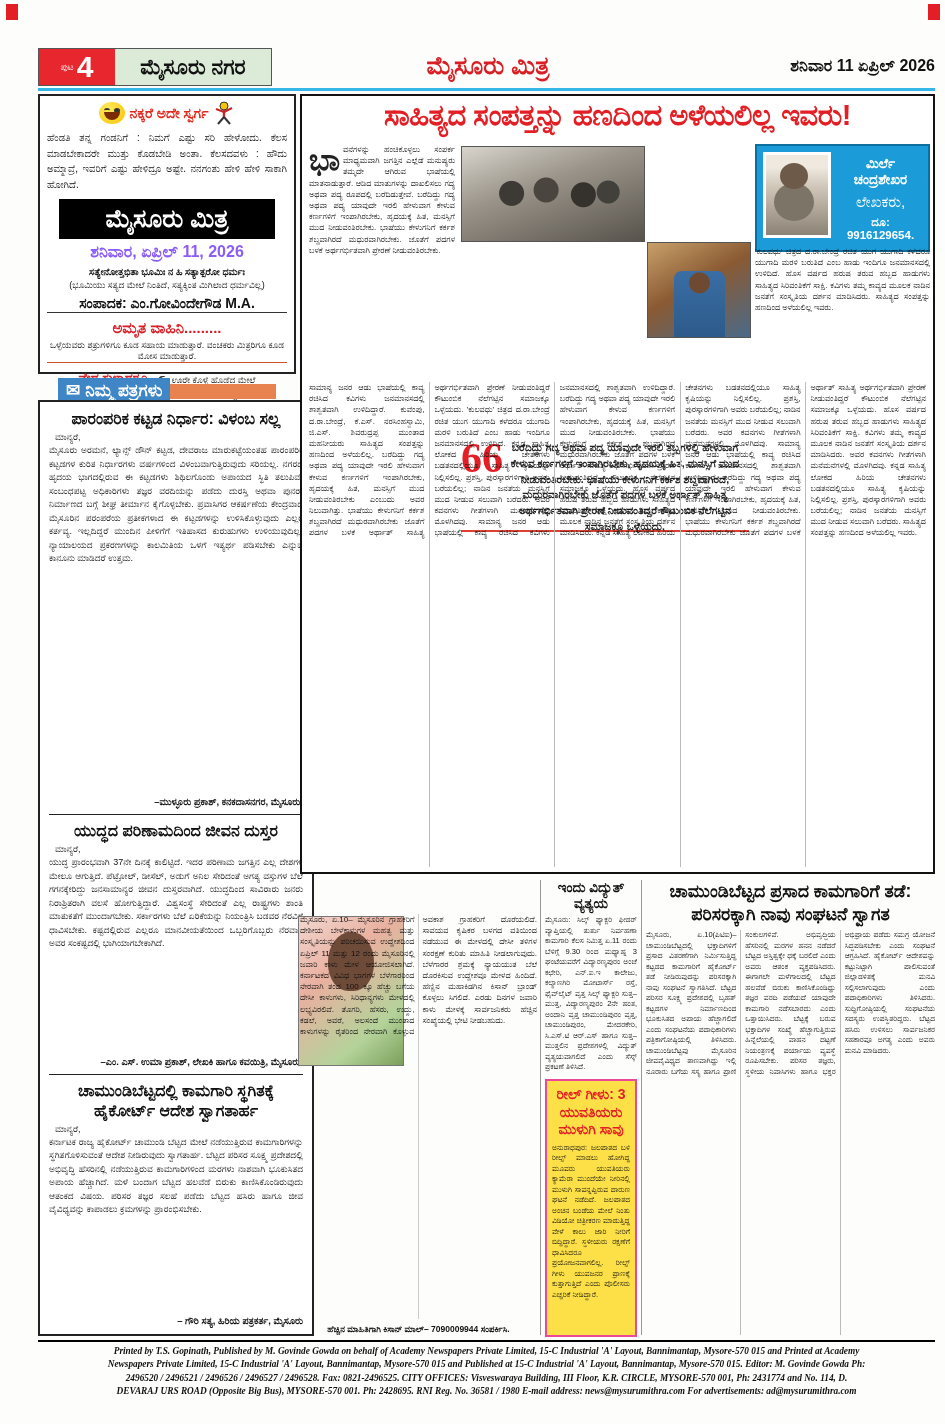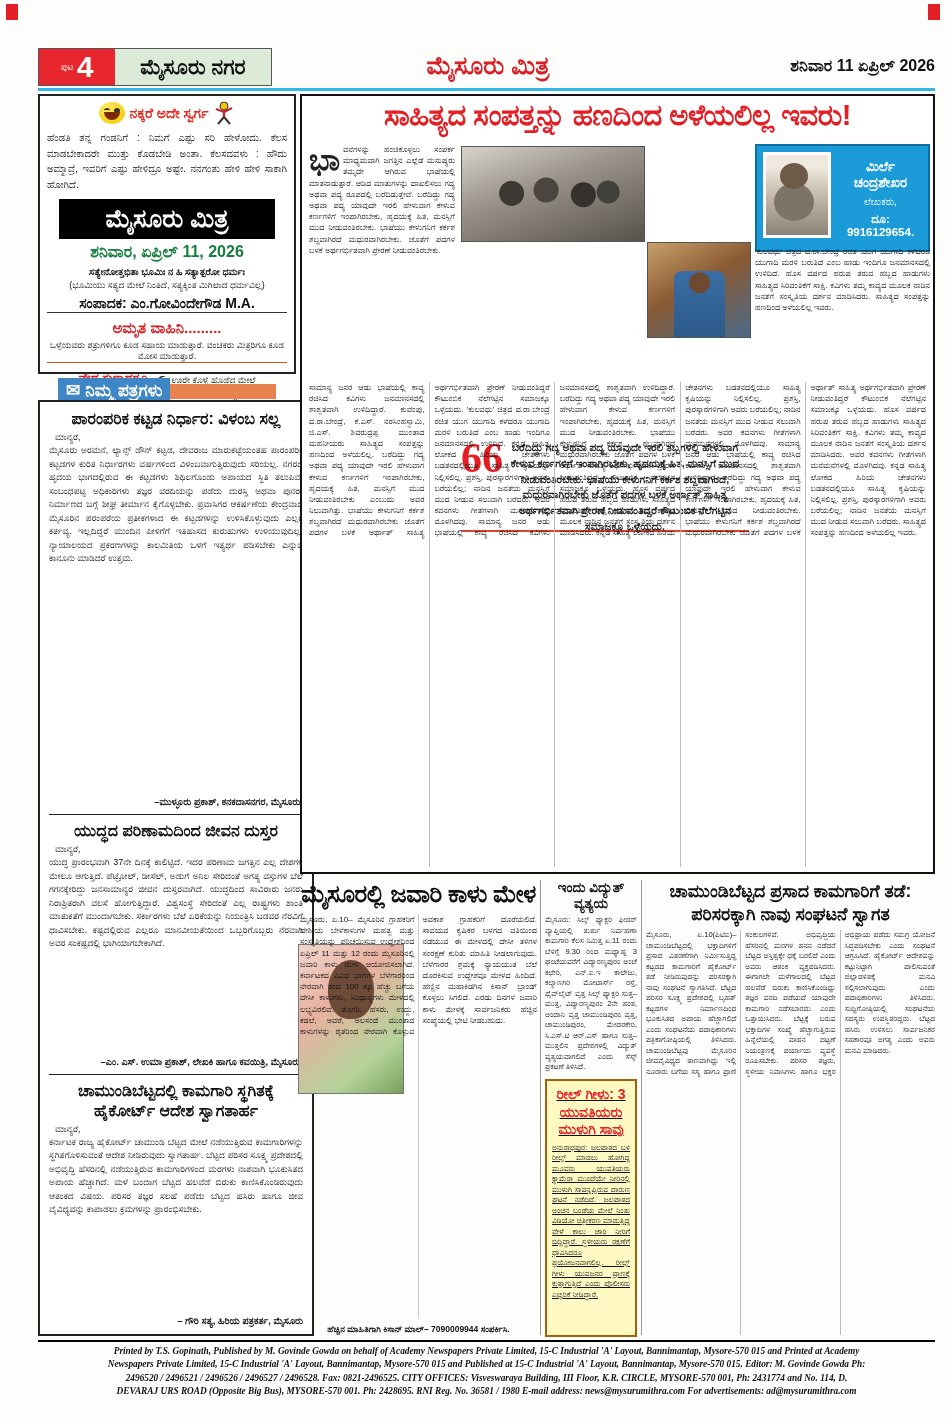--- a/index.html
+++ b/index.html
@@ -18,21 +18,21 @@
   .bluerule{background:#35b6e9;height:3px;}
   
   .jokebox{border:2px solid #222;background:#fff;padding:5px 7px;box-sizing:border-box;}
   .joke-title-row{display:flex;align-items:center;justify-content:center;gap:5px;}
   .laugh{width:26px;height:22px;border-radius:50%;background:radial-gradient(circle at 35% 30%,#ffe95e,#f5c400);position:relative;flex:0 0 auto;}
   .laugh:after{content:"";position:absolute;left:5px;top:10px;width:16px;height:8px;background:#7a2c00;border-radius:0 0 16px 16px;}
   .laugh:before{content:"";position:absolute;left:5px;top:6px;width:6px;height:3px;border-top:2px solid #333;border-radius:50%;box-shadow:10px 0 0 #333;}
   .joke-title{color:#e12a1f;font-weight:bold;font-size:14px;white-space:nowrap;}
   .joke-body{font-size:10px;line-height:1.55;margin-top:5px;text-align:justify;}
   .mini-mast{background:#000;color:#fff;font-weight:bold;font-size:25px;text-align:center;margin:7px 12px 4px;padding:5px 0;}
-  .jdate{color:#15803d;font-weight:bold;font-size:16px;text-align:center;margin-top:4px;}
+  .jdate{color:#8b5cf6;font-weight:bold;font-size:16px;text-align:center;margin-top:4px;}
   .motto{font-size:9.5px;font-weight:bold;text-align:center;margin-top:5px;}
   .motto-tr{font-size:9px;text-align:center;margin-top:2px;}
   .editor{font-size:14px;font-weight:bold;text-align:center;margin-top:4px;border-bottom:1px solid #333;padding-bottom:0;}
   .amrutha-t{color:#d91f26;font-weight:bold;font-size:15px;text-align:center;margin-top:6px;}
   .amrutha-b{font-size:9px;text-align:center;margin-top:3px;border-bottom:1.5px solid #d0502a;padding-bottom:0;}
   .proverb{display:flex;align-items:center;gap:4px;margin-top:7px;justify-content:center;}
   .prov-l{color:#d91f26;font-weight:bold;font-size:12.5px;line-height:1.4;text-align:left;}
   .brace{font-family:"Liberation Serif",serif;font-size:34px;color:#333;line-height:1;}
   .prov-r{font-size:9px;line-height:1.5;}
   
@@ -60,35 +60,35 @@
                 radial-gradient(circle at 90% 28%,#42403a 11px,transparent 12px);}
   .ph-color{background:linear-gradient(150deg,#c8a06a 0%,#8a5a33 45%,#4a6a8a 100%);}
   .ph-color:after{content:"";position:absolute;left:25%;top:20%;width:50%;height:70%;
      background:radial-gradient(circle at 50% 18%,#6e4a33 10px,transparent 11px),
                 linear-gradient(#3a6ea5 0%,#2d5a8a 100%);border-radius:8px 8px 0 0;top:30%;}
   .authorbox{background:#1b9cd8;border:2px solid #0d6ea0;color:#fff;display:flex;padding:6px;gap:8px;box-sizing:border-box;}
   .a-photo{width:62px;height:80px;background:linear-gradient(#efe9e0 15%,#cfc6b8 40%,#8c8377 100%);border:3px solid #fff;flex:0 0 auto;position:relative;}
   .a-photo:after{content:"";position:absolute;left:14px;top:8px;width:28px;height:26px;border-radius:50%;background:#6e5a48;box-shadow:0 26px 0 6px #7d7468;}
   .a-meta{flex:1;text-align:center;display:flex;flex-direction:column;justify-content:center;gap:5px;}
   .a-name{font-weight:bold;font-size:13.5px;}
-  .a-role{font-size:10px;}
+  .a-role{font-size:15px;}
   .a-phone{font-weight:bold;font-size:11.5px;}
   .quoteblk{position:relative;padding-left:40px;box-sizing:border-box;border-bottom:2px solid #e0412e;}
   .q66{position:absolute;left:0;top:-6px;color:#e31e24;font-family:"Liberation Serif",serif;font-weight:bold;font-size:42px;}
   .q-text{font-size:10.5px;font-weight:bold;line-height:1.5;text-align:center;color:#222;}
   .maincols{column-count:5;column-gap:10px;column-rule:1px solid #bbb;overflow:hidden;}
   
   .gf-head{font-weight:bold;font-size:24px;text-align:center;letter-spacing:-0.5px;}
   .gf-photo{background:linear-gradient(140deg,#f2d7cf 0%,#e9b0a0 35%,#b4d39a 75%,#7ba05b 100%);position:relative;}
   .gf-photo:after{content:"";position:absolute;left:28%;top:10%;width:44%;height:40%;border-radius:50% 50% 45% 45%;background:#6e4a38;}
   .gf-cols{column-count:2;column-gap:8px;column-rule:1px solid #ccc;overflow:hidden;}
   .gf-contact{font-weight:bold;font-size:8.5px;text-align:center;margin-top:2px;}
   .pw-title{font-weight:bold;font-size:13.5px;text-align:center;line-height:1.2;}
   .body-xs{font-size:7.5px;line-height:1.4;text-align:justify;}
-  .reelbox{border:2px solid #a16207;background:#fef9c3;padding:5px 5px;box-sizing:border-box;text-decoration:underline;}
+  .reelbox{border:2px solid #ec4899;background:#fde047;padding:5px 5px;box-sizing:border-box;}
   .reel-title{color:#e31e24;font-weight:bold;font-size:14px;text-align:center;line-height:1.25;}
   .hill-head{font-weight:bold;font-size:17.5px;text-align:center;line-height:1.3;}
   .hill-cols{column-count:3;column-gap:9px;column-rule:1px solid #bbb;overflow:hidden;}
   .vline{background:#999;width:1px;}
   
   .footer{border-top:2.5px solid #000;text-align:center;font-family:"Liberation Serif",serif;
           font-style:italic;font-weight:bold;font-size:9.3px;line-height:1.45;padding-top:3px;}
 </style>
 </head>
 <body>
@@ -197,21 +197,20 @@
           <div class="a-phone">ದೂ: 9916129654.</div>
         </div>
       </div>
       <div class="abs body-sm" style="left:446px;top:102px;width:175px;height:128px;overflow:hidden;">'ಕುಲವಧು' ಚಿತ್ರದ ದ.ರಾ.ಬೇಂದ್ರೆ ರಚಿತ ಯುಗ ಯುಗಾದಿ ಕಳೆದರೂ ಯುಗಾದಿ ಮರಳಿ ಬರುತಿದೆ ಎಂಬ ಹಾಡು ಇಂದಿಗೂ ಜನಮಾನಸದಲ್ಲಿ ಉಳಿದಿದೆ. ಹೊಸ ವರ್ಷದ ಹರುಷ ತರುವ ಹಬ್ಬದ ಹಾಡುಗಳು ಸಾಹಿತ್ಯದ ಸಿರಿವಂತಿಕೆಗೆ ಸಾಕ್ಷಿ. ಕವಿಗಳು ತಮ್ಮ ಕಾವ್ಯದ ಮೂಲಕ ನಾಡಿನ ಜನತೆಗೆ ಸಂಸ್ಕೃತಿಯ ದರ್ಶನ ಮಾಡಿಸಿದರು. ಸಾಹಿತ್ಯದ ಸಂಪತ್ತನ್ನು ಹಣದಿಂದ ಅಳೆಯಲಿಲ್ಲ ಇವರು.</div>
 
       <div class="maincols abs body-sm" style="left:0;right:0;top:238px;bottom:0;">ಸಾಮಾನ್ಯ ಜನರ ಆಡು ಭಾಷೆಯಲ್ಲಿ ಕಾವ್ಯ ರಚಿಸಿದ ಕವಿಗಳು ಜನಮಾನಸದಲ್ಲಿ ಶಾಶ್ವತವಾಗಿ ಉಳಿದಿದ್ದಾರೆ. ಕುವೆಂಪು, ದ.ರಾ.ಬೇಂದ್ರೆ, ಕೆ.ಎಸ್. ನರಸಿಂಹಸ್ವಾಮಿ, ಜಿ.ಎಸ್. ಶಿವರುದ್ರಪ್ಪ ಮುಂತಾದ ಮಹನೀಯರು ಸಾಹಿತ್ಯದ ಸಂಪತ್ತನ್ನು ಹಣದಿಂದ ಅಳೆಯಲಿಲ್ಲ. ಬರೆದಿದ್ದು ಗದ್ಯ ಅಥವಾ ಪದ್ಯ ಯಾವುದೇ ಇರಲಿ ಹೇಳುವಾಗ ಕೇಳುವ ಕರ್ಣಗಳಿಗೆ ಇಂಪಾಗಿರಬೇಕು, ಹೃದಯಕ್ಕೆ ಹಿತ, ಮನಸ್ಸಿಗೆ ಮುದ ನೀಡುವಂತಿರಬೇಕು ಎಂಬುದು ಅವರ ನಿಲುವಾಗಿತ್ತು. ಭಾಷೆಯು ಕೇಳುಗನಿಗೆ ಕರ್ಕಶ ಶಬ್ದವಾಗಿರದೆ ಮಧುರವಾಗಿರಬೇಕು ಜೊತೆಗೆ ಪದಗಳ ಬಳಕೆ ಅರ್ಥಾತ್ ಸಾಹಿತ್ಯ ಅರ್ಥಗರ್ಭಿತವಾಗಿ ಪ್ರೇರಣೆ ನೀಡುವಂತಿದ್ದರೆ ಕೌಟುಂಬಿಕ ನೆಲೆಗಟ್ಟಿನ ಸಮಾಜಕ್ಕೂ ಒಳ್ಳೆಯದು. 'ಕುಲವಧು' ಚಿತ್ರದ ದ.ರಾ.ಬೇಂದ್ರೆ ರಚಿತ ಯುಗ ಯುಗಾದಿ ಕಳೆದರೂ ಯುಗಾದಿ ಮರಳಿ ಬರುತಿದೆ ಎಂಬ ಹಾಡು ಇಂದಿಗೂ ಜನಮಾನಸದಲ್ಲಿ ಉಳಿದಿದೆ. ಕನ್ನಡ ಸಾಹಿತ್ಯ ಲೋಕದ ಹಿರಿಯ ಚೇತನಗಳು ಬಡತನದಲ್ಲಿಯೂ ಸಾಹಿತ್ಯ ಕೃಷಿಯನ್ನು ನಿಲ್ಲಿಸಲಿಲ್ಲ. ಪ್ರಶಸ್ತಿ, ಪುರಸ್ಕಾರಗಳಿಗಾಗಿ ಅವರು ಬರೆಯಲಿಲ್ಲ; ನಾಡಿನ ಜನತೆಯ ಮನಸ್ಸಿಗೆ ಮುದ ನೀಡುವ ಸಲುವಾಗಿ ಬರೆದರು. ಅವರ ಕವನಗಳು ಗೀತೆಗಳಾಗಿ ಮನೆಮನೆಗಳಲ್ಲಿ ಮೊಳಗಿದವು. ಸಾಮಾನ್ಯ ಜನರ ಆಡು ಭಾಷೆಯಲ್ಲಿ ಕಾವ್ಯ ರಚಿಸಿದ ಕವಿಗಳು ಜನಮಾನಸದಲ್ಲಿ ಶಾಶ್ವತವಾಗಿ ಉಳಿದಿದ್ದಾರೆ. ಬರೆದಿದ್ದು ಗದ್ಯ ಅಥವಾ ಪದ್ಯ ಯಾವುದೇ ಇರಲಿ ಹೇಳುವಾಗ ಕೇಳುವ ಕರ್ಣಗಳಿಗೆ ಇಂಪಾಗಿರಬೇಕು, ಹೃದಯಕ್ಕೆ ಹಿತ, ಮನಸ್ಸಿಗೆ ಮುದ ನೀಡುವಂತಿರಬೇಕು. ಭಾಷೆಯು ಕೇಳುಗನಿಗೆ ಕರ್ಕಶ ಶಬ್ದವಾಗಿರದೆ ಮಧುರವಾಗಿರಬೇಕು ಜೊತೆಗೆ ಪದಗಳ ಬಳಕೆ ಅರ್ಥಾತ್ ಸಾಹಿತ್ಯ ಅರ್ಥಗರ್ಭಿತವಾಗಿ ಪ್ರೇರಣೆ ನೀಡುವಂತಿದ್ದರೆ ಕೌಟುಂಬಿಕ ನೆಲೆಗಟ್ಟಿನ ಸಮಾಜಕ್ಕೂ ಒಳ್ಳೆಯದು. ಹೊಸ ವರ್ಷದ ಹರುಷ ತರುವ ಹಬ್ಬದ ಹಾಡುಗಳು ಸಾಹಿತ್ಯದ ಸಿರಿವಂತಿಕೆಗೆ ಸಾಕ್ಷಿ. ಕವಿಗಳು ತಮ್ಮ ಕಾವ್ಯದ ಮೂಲಕ ನಾಡಿನ ಜನತೆಗೆ ಸಂಸ್ಕೃತಿಯ ದರ್ಶನ ಮಾಡಿಸಿದರು. ಕನ್ನಡ ಸಾಹಿತ್ಯ ಲೋಕದ ಹಿರಿಯ ಚೇತನಗಳು ಬಡತನದಲ್ಲಿಯೂ ಸಾಹಿತ್ಯ ಕೃಷಿಯನ್ನು ನಿಲ್ಲಿಸಲಿಲ್ಲ. ಪ್ರಶಸ್ತಿ, ಪುರಸ್ಕಾರಗಳಿಗಾಗಿ ಅವರು ಬರೆಯಲಿಲ್ಲ; ನಾಡಿನ ಜನತೆಯ ಮನಸ್ಸಿಗೆ ಮುದ ನೀಡುವ ಸಲುವಾಗಿ ಬರೆದರು. ಅವರ ಕವನಗಳು ಗೀತೆಗಳಾಗಿ ಮನೆಮನೆಗಳಲ್ಲಿ ಮೊಳಗಿದವು. ಸಾಮಾನ್ಯ ಜನರ ಆಡು ಭಾಷೆಯಲ್ಲಿ ಕಾವ್ಯ ರಚಿಸಿದ ಕವಿಗಳು ಜನಮಾನಸದಲ್ಲಿ ಶಾಶ್ವತವಾಗಿ ಉಳಿದಿದ್ದಾರೆ. ಬರೆದಿದ್ದು ಗದ್ಯ ಅಥವಾ ಪದ್ಯ ಯಾವುದೇ ಇರಲಿ ಹೇಳುವಾಗ ಕೇಳುವ ಕರ್ಣಗಳಿಗೆ ಇಂಪಾಗಿರಬೇಕು, ಹೃದಯಕ್ಕೆ ಹಿತ, ಮನಸ್ಸಿಗೆ ಮುದ ನೀಡುವಂತಿರಬೇಕು. ಭಾಷೆಯು ಕೇಳುಗನಿಗೆ ಕರ್ಕಶ ಶಬ್ದವಾಗಿರದೆ ಮಧುರವಾಗಿರಬೇಕು ಜೊತೆಗೆ ಪದಗಳ ಬಳಕೆ ಅರ್ಥಾತ್ ಸಾಹಿತ್ಯ ಅರ್ಥಗರ್ಭಿತವಾಗಿ ಪ್ರೇರಣೆ ನೀಡುವಂತಿದ್ದರೆ ಕೌಟುಂಬಿಕ ನೆಲೆಗಟ್ಟಿನ ಸಮಾಜಕ್ಕೂ ಒಳ್ಳೆಯದು. ಹೊಸ ವರ್ಷದ ಹರುಷ ತರುವ ಹಬ್ಬದ ಹಾಡುಗಳು ಸಾಹಿತ್ಯದ ಸಿರಿವಂತಿಕೆಗೆ ಸಾಕ್ಷಿ. ಕವಿಗಳು ತಮ್ಮ ಕಾವ್ಯದ ಮೂಲಕ ನಾಡಿನ ಜನತೆಗೆ ಸಂಸ್ಕೃತಿಯ ದರ್ಶನ ಮಾಡಿಸಿದರು. ಅವರ ಕವನಗಳು ಗೀತೆಗಳಾಗಿ ಮನೆಮನೆಗಳಲ್ಲಿ ಮೊಳಗಿದವು. ಕನ್ನಡ ಸಾಹಿತ್ಯ ಲೋಕದ ಹಿರಿಯ ಚೇತನಗಳು ಬಡತನದಲ್ಲಿಯೂ ಸಾಹಿತ್ಯ ಕೃಷಿಯನ್ನು ನಿಲ್ಲಿಸಲಿಲ್ಲ. ಪ್ರಶಸ್ತಿ, ಪುರಸ್ಕಾರಗಳಿಗಾಗಿ ಅವರು ಬರೆಯಲಿಲ್ಲ; ನಾಡಿನ ಜನತೆಯ ಮನಸ್ಸಿಗೆ ಮುದ ನೀಡುವ ಸಲುವಾಗಿ ಬರೆದರು. ಸಾಹಿತ್ಯದ ಸಂಪತ್ತನ್ನು ಹಣದಿಂದ ಅಳೆಯಲಿಲ್ಲ ಇವರು.</div>
     </div>
   </div>
 
   <div class="abs" style="left:300px;top:880px;width:237px;height:455px;">
-    <div class="gf-head">ಮೈಸೂರಲ್ಲಿ ಜವಾರಿ ಕಾಳು ಮೇಳ</div>
     <div class="abs gf-photo" style="right:2px;top:36px;width:104px;height:148px;border:1px solid #777;"></div>
     <div class="gf-cols abs body-sm" style="left:0;right:0;top:34px;bottom:16px;">ಮೈಸೂರು, ಏ.10– ಮೈಸೂರಿನ ಗ್ರಾಹಕರಿಗೆ ದೇಶೀಯ ಬೇಳೆಕಾಳುಗಳ ಮಹತ್ವ ಮತ್ತು ಸಂಸ್ಕೃತಿಯನ್ನು ಪರಿಚಯಿಸುವ ಉದ್ದೇಶದಿಂದ ಏಪ್ರಿಲ್ 11 ಮತ್ತು 12 ರಂದು ಮೈಸೂರಿನಲ್ಲಿ ಜವಾರಿ ಕಾಳು ಮೇಳ ಆಯೋಜಿಸಲಾಗಿದೆ. ಕರ್ನಾಟಕದ ವಿವಿಧ ಭಾಗಗಳ ಬೆಳೆಗಾರರಿಂದ ನೇರವಾಗಿ ತಂದ 100 ಕ್ಕೂ ಹೆಚ್ಚು ಬಗೆಯ ದೇಸೀ ಕಾಳುಗಳು, ಸಿರಿಧಾನ್ಯಗಳು ಮೇಳದಲ್ಲಿ ಲಭ್ಯವಿರಲಿವೆ. ತೊಗರಿ, ಹೆಸರು, ಉದ್ದು, ಕಡಲೆ, ಅವರೆ, ಅಲಸಂದೆ ಮುಂತಾದ ಕಾಳುಗಳನ್ನು ರೈತರಿಂದ ನೇರವಾಗಿ ಕೊಳ್ಳುವ ಅವಕಾಶ ಗ್ರಾಹಕರಿಗೆ ದೊರೆಯಲಿದೆ. ಸಾವಯವ ಕೃಷಿಕರ ಬಳಗದ ವತಿಯಿಂದ ನಡೆಯುವ ಈ ಮೇಳದಲ್ಲಿ ದೇಸೀ ತಳಿಗಳ ಸಂರಕ್ಷಣೆ ಕುರಿತು ಮಾಹಿತಿ ನೀಡಲಾಗುವುದು. ಬೆಳೆಗಾರರ ಶ್ರಮಕ್ಕೆ ನ್ಯಾಯಯುತ ಬೆಲೆ ದೊರಕಿಸುವ ಉದ್ದೇಶವೂ ಮೇಳದ ಹಿಂದಿದೆ. ಹೆಣ್ಣಿನ ಮಹಾಕಿಡಗಿನ ಕಿಸಾನ್ ಬ್ರಾಂಡ್ ಕೊಳ್ಳಲು ಸಿಗಲಿದೆ. ಎರಡು ದಿನಗಳ ಜವಾರಿ ಕಾಳು ಮೇಳಕ್ಕೆ ಸಾರ್ವಜನಿಕರು ಹೆಚ್ಚಿನ ಸಂಖ್ಯೆಯಲ್ಲಿ ಭೇಟಿ ನೀಡಬಹುದು.</div>
     <div class="abs gf-contact" style="left:0;right:0;bottom:0;">ಹೆಚ್ಚಿನ ಮಾಹಿತಿಗಾಗಿ ಕಿಸಾನ್ ಮಾಲ್– 7090009944 ಸಂಪರ್ಕಿಸಿ.</div>
   </div>
   <div class="abs vline" style="left:540px;top:880px;height:455px;"></div>
 
   <div class="abs" style="left:545px;top:880px;width:92px;height:455px;">
     <div class="pw-title">ಇಂದು ವಿದ್ಯುತ್ ವ್ಯತ್ಯಯ</div>
     <div class="body-xs" style="margin-top:3px;height:158px;overflow:hidden;">ಮೈಸೂರು: ಸಿಲ್ಕ್ ಫ್ಯಾಕ್ಟರಿ ಫೀಡರ್ ವ್ಯಾಪ್ತಿಯಲ್ಲಿ ತುರ್ತು ನಿರ್ವಹಣಾ ಕಾಮಗಾರಿ ಕೆಲಸ ನಿಮಿತ್ತ ಏ.11 ರಂದು ಬೆಳಿಗ್ಗೆ 9.30 ರಿಂದ ಮಧ್ಯಾಹ್ನ 3 ಘಂಟೆಯವರೆಗೆ ವಿದ್ಯಾರಣ್ಯಪುರಂ ಅಂಚೆ ಕಛೇರಿ, ಎನ್.ಐ.ಇ ಕಾಲೇಜು, ಕಲ್ಯಾಣಗಿರಿ ಮೋಟಾರ್ಸ್ ರಸ್ತೆ, ಫೈವ್‌ಲೈಟ್ ವೃತ್ತ ಸಿಲ್ಕ್ ಫ್ಯಾಕ್ಟರಿ ಸುತ್ತ–ಮುತ್ತ, ವಿದ್ಯಾರಣ್ಯಪುರಂ 2ನೇ ಹಂತ, ಅಂದಾನಿ ವೃತ್ತ ಚಾಮುಂಡಿಪುರಂ ವೃತ್ತ, ಚಾಮುಂಡಿಪುರಂ, ಮೇದರಕೇರಿ, ಸಿ.ಎಸ್.ಟಿ ಆರ್.ಎಸ್ ಹಾಗೂ ಸುತ್ತ–ಮುತ್ತಲಿನ ಪ್ರದೇಶಗಳಲ್ಲಿ ವಿದ್ಯುತ್ ವ್ಯತ್ಯಯವಾಗಲಿದೆ ಎಂದು ಸೆಸ್ಕ್ ಪ್ರಕಟಣೆ ತಿಳಿಸಿದೆ.</div>
     <div class="reelbox" style="margin-top:6px;height:258px;">

